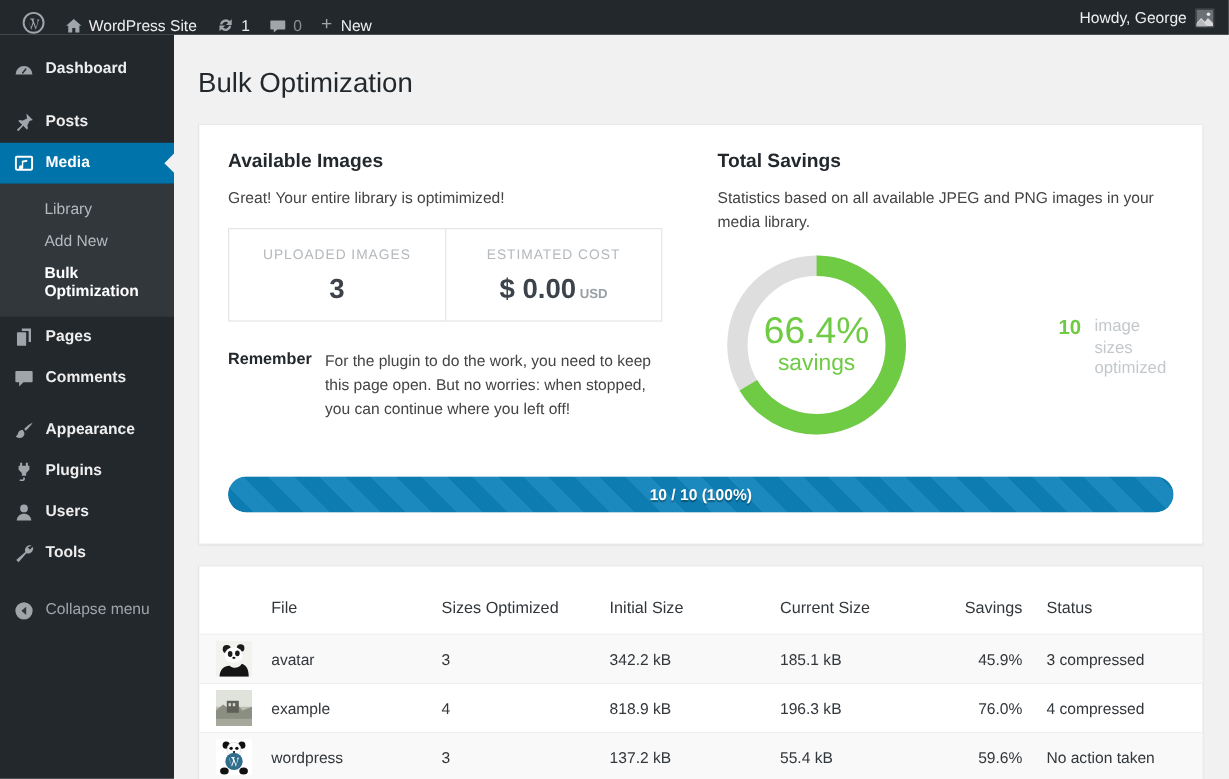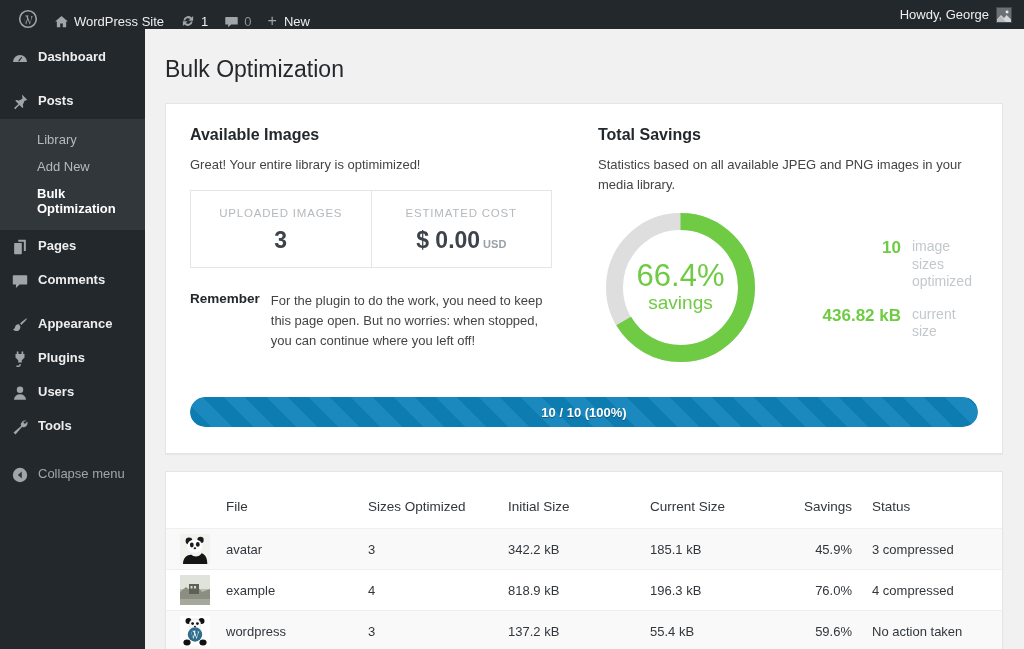--- a/index.html
+++ b/index.html
@@ -150,20 +150,27 @@
       <rect x="9.4" y="8.2" width="1.3" height="6" rx=".65" fill="#23282d" transform="rotate(38 10 11.5)"></rect>
     </svg>
     <span>Dashboard</span>
   </div>
   <div class="menu-sep"></div>
   <div class="menu-item">
     <svg class="mi-icon" viewBox="0 0 20 20">
       <path fill="currentColor" d="M12.2 1.8l6 6-3.1.9-2.1 4.5c.9 1.3.8 2.7-.1 3.6l-3.6-3.6-4.6 4.9-1.3-1.3 4.9-4.6L4.7 8.6c.9-.9 2.3-1 3.6-.1l4.5-2.1z"></path>
     </svg>
     <span>Posts</span>
+  </div>
+  <div class="menu-item active">
+    <svg class="mi-icon" viewBox="0 0 20 20">
+      <rect x="2.5" y="4" width="15" height="12" rx="1" fill="none" stroke="currentColor" stroke-width="1.8"></rect>
+      <path fill="currentColor" d="M13 6.8l-5 .9v4.4a2 2 0 1 0 1.3 1.9V9.4l3.7-.7z"></path>
+    </svg>
+    <span>Media</span>
   </div>
   <div class="submenu">
     <div class="submenu-item">Library</div>
     <div class="submenu-item">Add New</div>
     <div class="submenu-item current">Bulk Optimization</div>
   </div>
   <div class="menu-item">
     <svg class="mi-icon" viewBox="0 0 20 20">
       <path fill="currentColor" d="M8 2h8.5v12.5h-2.2V4.2H8z"></path>
       <rect x="3.5" y="5.5" width="8.5" height="12.5" rx=".8" fill="currentColor"></rect>
@@ -253,24 +260,20 @@
             </svg>
             <div class="donut-center">
               <span class="donut-pct">66.4%</span>
               <span class="donut-sub">savings</span>
             </div>
           </div>
           <div class="sv-stats">
             <div class="sv-row">
               <span class="sv-val green">10</span>
               <span class="sv-lbl">image sizes optimized</span>
-            </div>
-            <div class="sv-row">
-              <span class="sv-val green">436.82 kB</span>
-              <span class="sv-lbl">current size</span>
             </div>
           </div>
         </div>
       </div>
     </div>
 
     <div class="progress">
       <div class="progress-fill" style="width: 100%;">
         <span class="progress-label">10 / 10 (100%)</span>
       </div>

